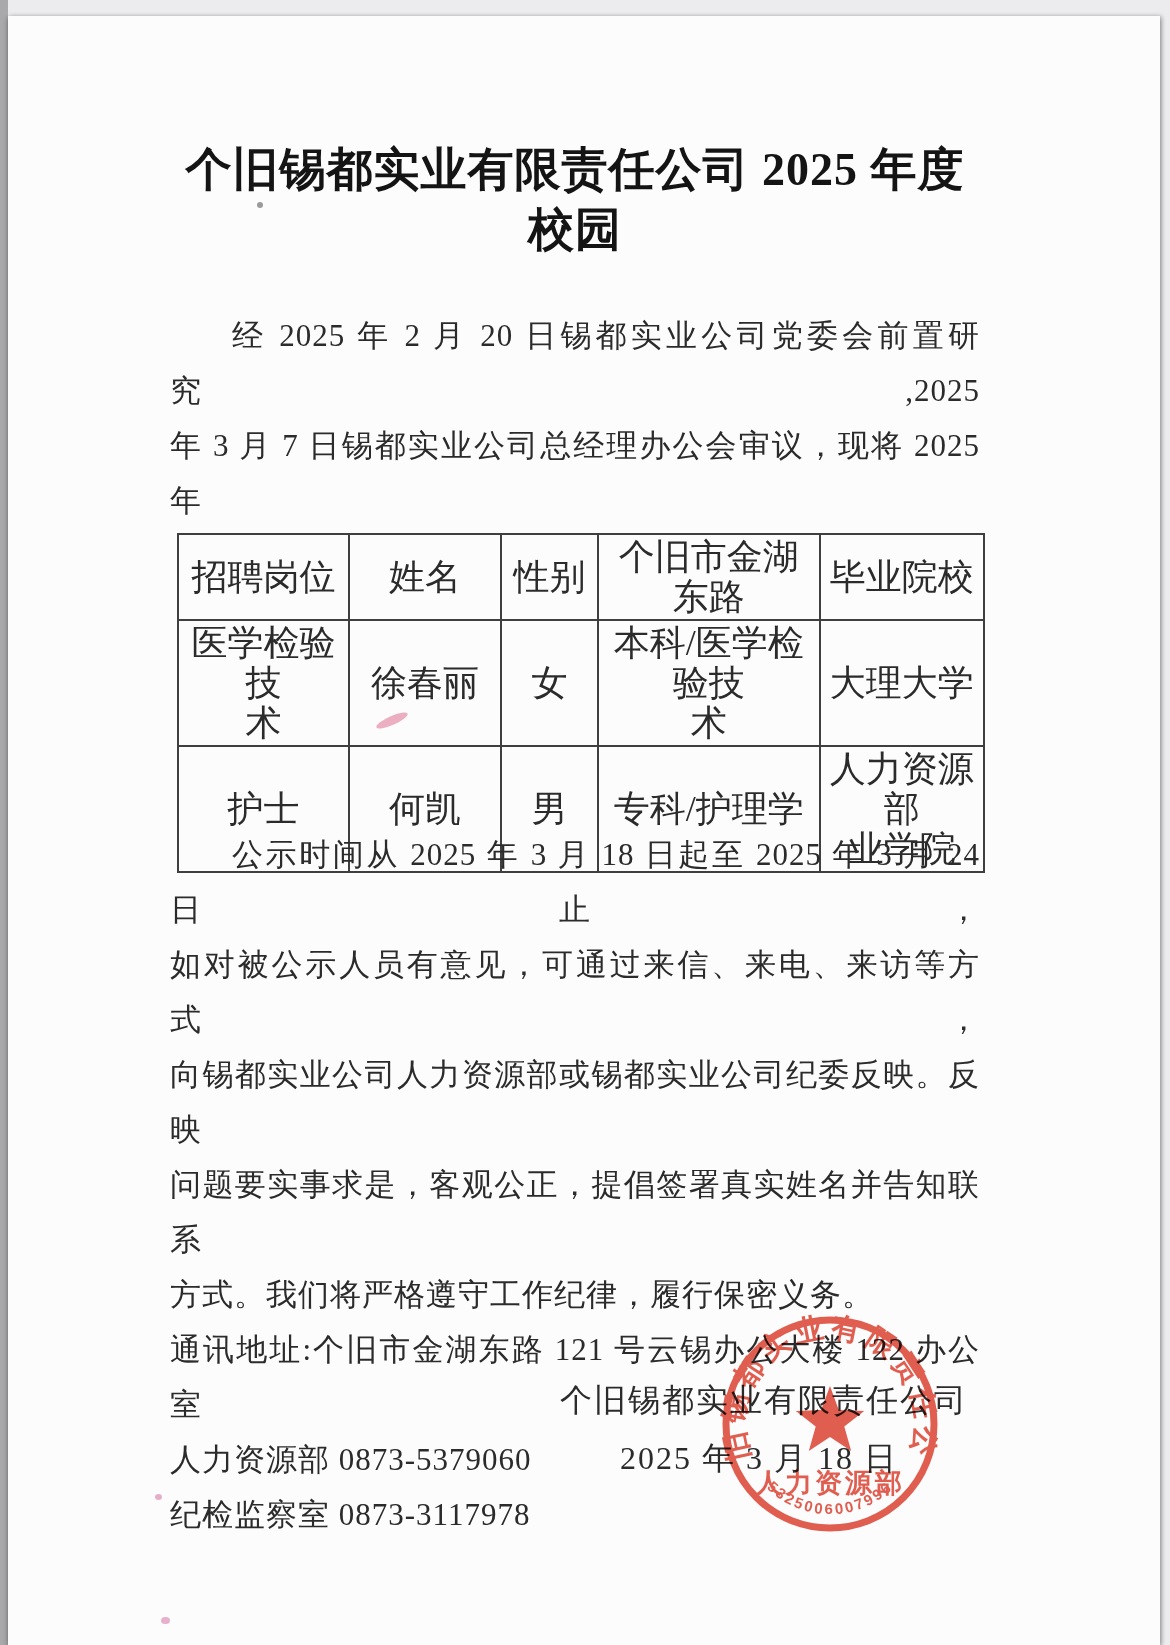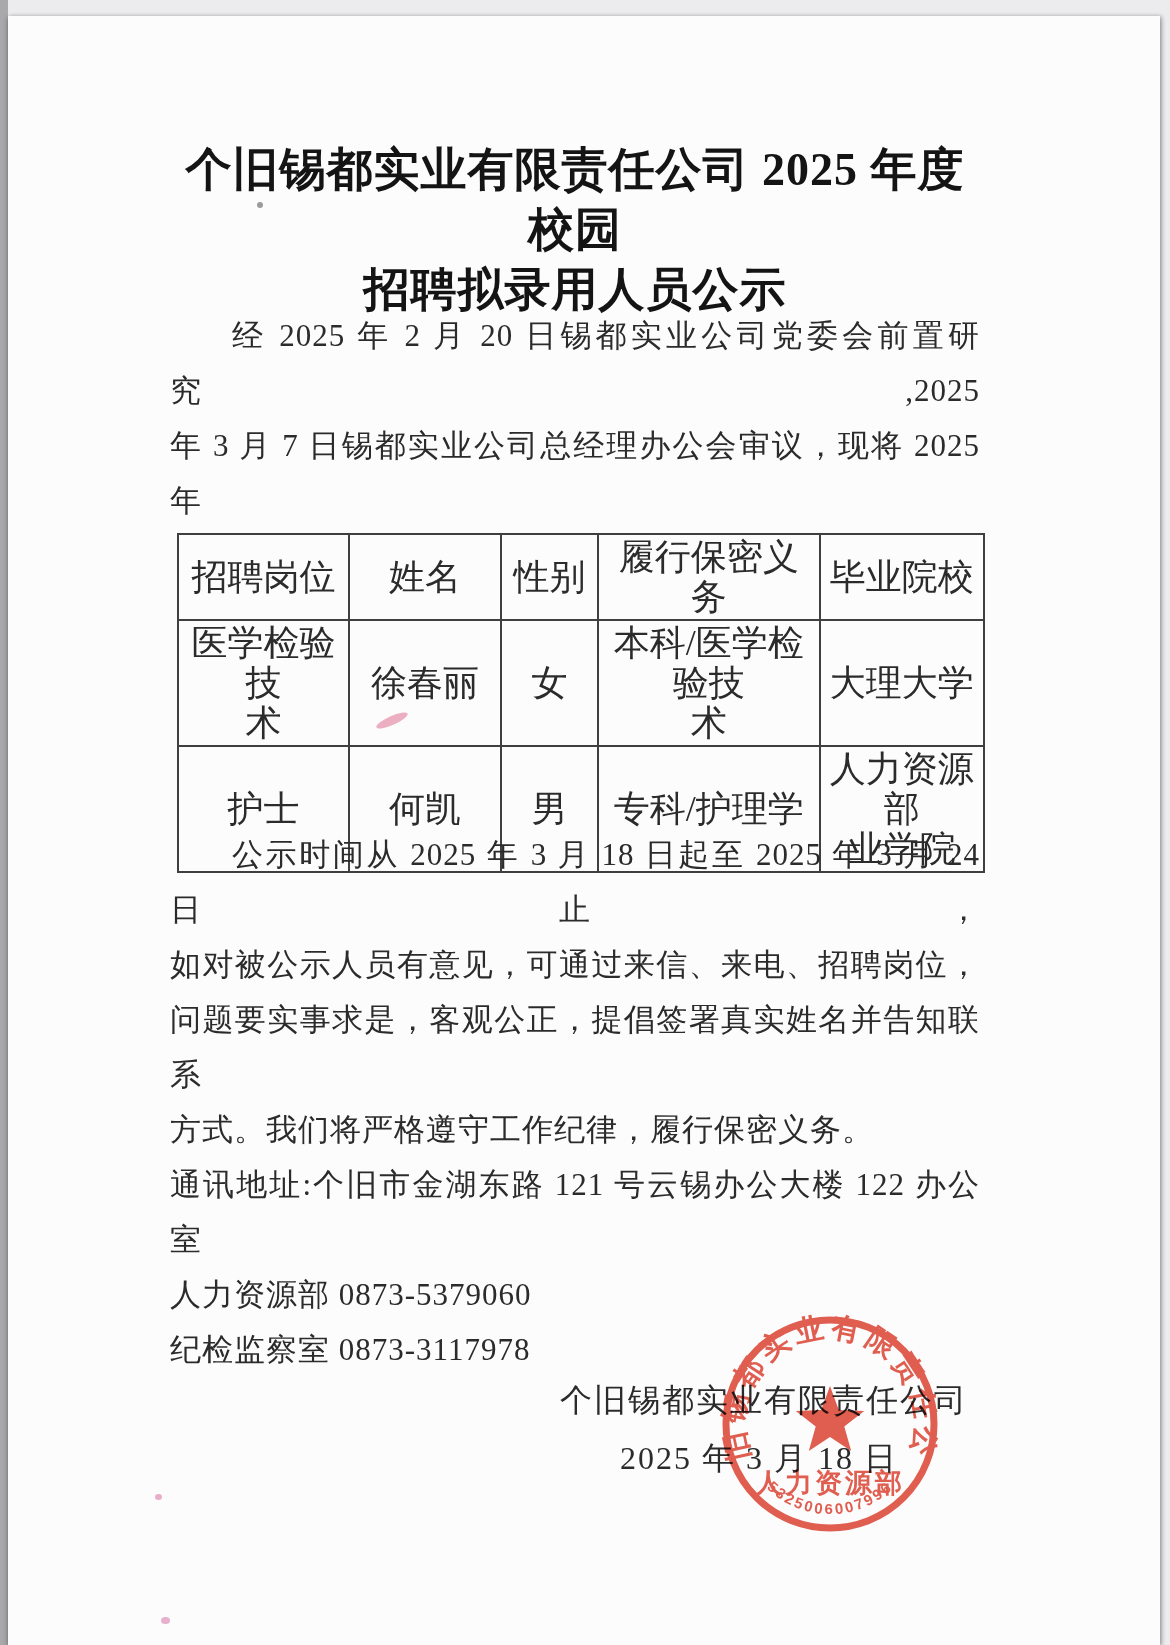--- a/index.html
+++ b/index.html
@@ -59,42 +59,41 @@
 </style>
 </head>
 <body>
 
 <div class="left-strip"></div>
 
 <div class="paper">
 
   <div class="blk title">
     <div>个旧锡都实业有限责任公司 2025 年度校园</div>
-    <div>招聘拟录用人员公示</div>
   </div>
 
   <div class="blk bodytext intro">
     <div class="jl indent">经 2025 年 2 月 20 日锡都实业公司党委会前置研究,2025</div>
     <div class="jl">年 3 月 7 日锡都实业公司总经理办公会审议，现将 2025 年</div>
   </div>
 
   <table class="roster">
     <colgroup>
       <col style="width:21.2%">
         <col style="width:18.9%">
         <col style="width:12%">
       <col style="width:27.5%">
         <col style="width:20.4%">
     </colgroup>
     <thead>
       <tr>
         <th>招聘岗位</th>
         <th>姓名</th>
         <th>性别</th>
-        <th>履行保密义务</th>
+        <th>个旧市金湖东路</th>
         <th>毕业院校</th>
       </tr>
     </thead>
     <tbody>
       <tr>
         <td>医学检验技
 术</td>
         <td>徐春丽</td>
         <td>女</td>
         <td>本科/医学检验技
@@ -107,21 +106,22 @@
         <td>男</td>
         <td>专科/护理学</td>
         <td>人力资源部
 业学院</td>
       </tr>
     </tbody>
   </table>
 
   <div class="blk bodytext notice">
     <div class="jl indent">公示时间从 2025 年 3 月 18 日起至 2025 年 3 月 24 日止，</div>
-    <div class="jl">如对被公示人员有意见，可通过来信、来电、招聘岗位，</div>
+    <div class="jl">如对被公示人员有意见，可通过来信、来电、来访等方式，</div>
+    <div class="jl">向锡都实业公司人力资源部或锡都实业公司纪委反映。反映</div>
     <div class="jl">问题要实事求是，客观公正，提倡签署真实姓名并告知联系</div>
     <div>方式。我们将严格遵守工作纪律，履行保密义务。</div>
     <div class="jl">通讯地址:个旧市金湖东路 121 号云锡办公大楼 122 办公室</div>
     <div>人力资源部 0873-5379060</div>
     <div>纪检监察室 0873-3117978</div>
   </div>
 
   <div class="sig sig-company">个旧锡都实业有限责任公司</div>
   <div class="sig sig-date">2025 年 3 月 18 日</div>
 

